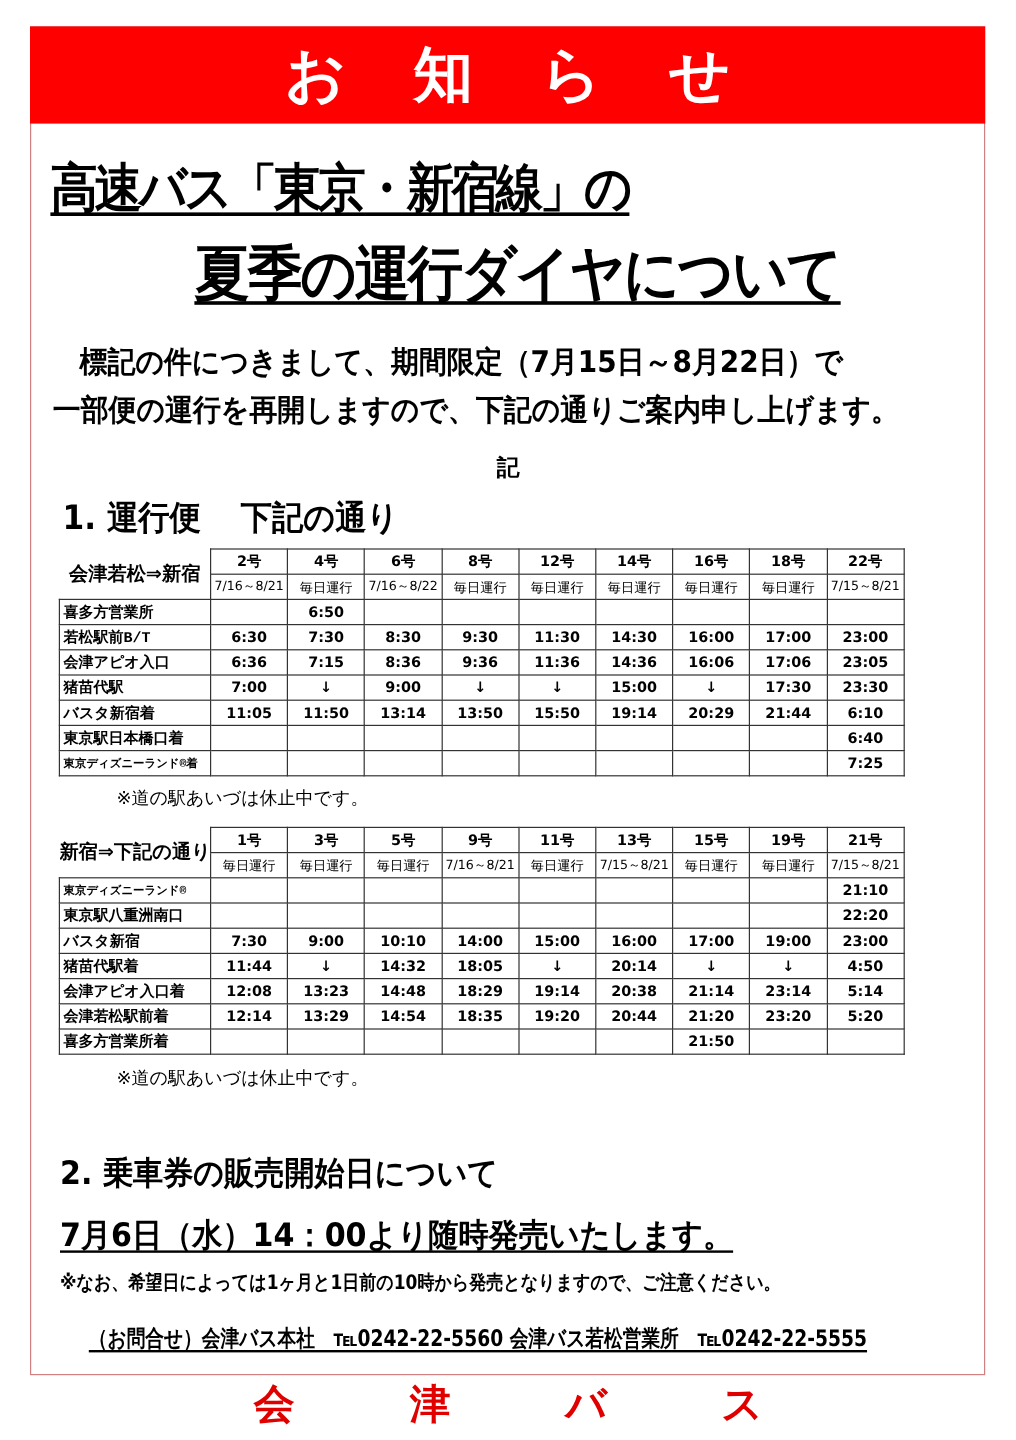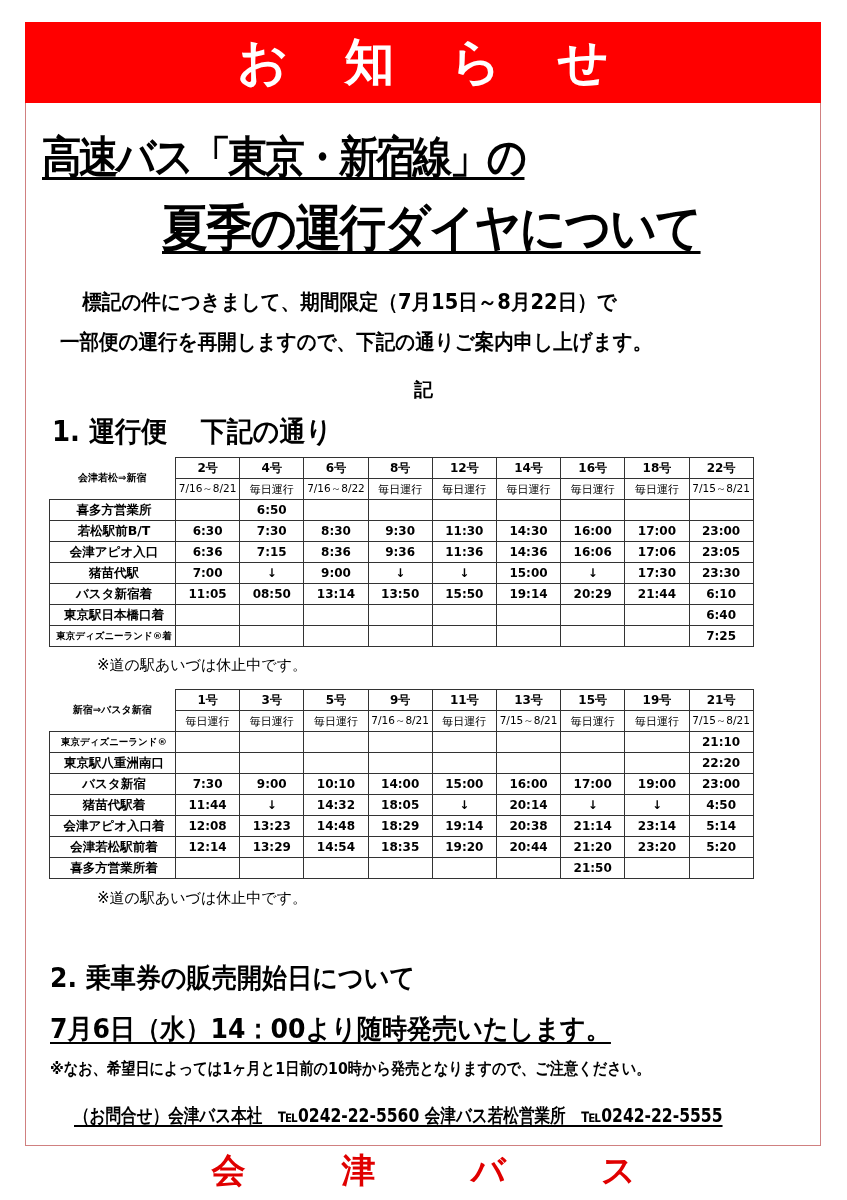--- a/index.html
+++ b/index.html
@@ -11,33 +11,33 @@
             background:#ff0000; color:#fff; font-weight:bold; font-size:50px;
             display:flex; align-items:center; justify-content:center;
             letter-spacing:0; }
   .banner span { display:inline-block; margin:0 28px; }
   .title1 { position:absolute; left:42px; top:128px; font-size:44px; font-weight:bold;
             text-decoration:underline; text-decoration-thickness:3px; text-underline-offset:5px;
             letter-spacing:-3px; white-space:nowrap; transform:scaleX(0.9); transform-origin:left; }
   .title2 { position:absolute; left:162px; top:195px; font-size:50px; font-weight:bold;
             text-decoration:underline; text-decoration-thickness:3px; text-underline-offset:6px;
             letter-spacing:-2px; white-space:nowrap; transform:scaleX(0.92); transform-origin:left; }
-  .intro { position:absolute; left:44px; top:282px; width:760px; font-size:21px; font-weight:bold;
-           line-height:40px; white-space:nowrap;margin-left:16px; }
+  .intro { position:absolute; left:44px; top:282px; width:760px; font-size:25px; font-weight:bold;
+           line-height:40px; white-space:nowrap; }
   .intro .l1 { padding-left:24px; display:block; transform:scaleX(0.93); transform-origin:left; }
   .intro .l2 { display:block; transform:scaleX(0.93); transform-origin:left; }
   .ki { position:absolute; left:0; width:847px; top:377px; text-align:center; font-size:19px; font-weight:bold; }
   .sec1 { position:absolute; left:52px; top:413px; font-size:28px; font-weight:bold; white-space:nowrap; transform:scaleX(0.93); transform-origin:left; }
   .sec1 .gap { display:inline-block; width:36px; }
 
   table.tt { position:absolute; border-collapse:collapse; font-size:12px; font-weight:bold; table-layout:fixed; }
   table.tt td { border:1.5px solid #333; height:20px; padding:0; text-align:center; white-space:nowrap; overflow:hidden; }
-  table.tt td.st { text-align:center; padding-left:3px; font-size:12.5px; }
+  table.tt td.st { text-align:left; padding-left:3px; font-size:12.5px;font-family:Liberation Mono, monospace; }
   table.tt td.st.small { font-size:9.5px; }
-  table.tt td.dir { border:none; font-size:10px; }
+  table.tt td.dir { border:none; font-size:16px; }
   table.tt td.svc { font-size:11px; font-weight:normal; }
   table.tt td.svc.date { font-size:10.5px; font-weight:normal; }
   table.tt col.c0 { width:126px; }
   table.tt col.cn { width:64.2px; }
   .note { position:absolute; font-size:15px; }
 
   .sec2 { position:absolute; left:50px; top:960px; font-size:27px; font-weight:bold; white-space:nowrap; transform:scaleX(0.93); transform-origin:left; }
   .sale { position:absolute; left:50px; top:1011px; font-size:27px; font-weight:bold; white-space:nowrap;
           text-decoration:underline; text-decoration-thickness:2px; text-underline-offset:4px;
           transform:scaleX(0.93); transform-origin:left; }
@@ -157,21 +157,21 @@
         <td>↓</td>
         <td>↓</td>
         <td>15:00</td>
         <td>↓</td>
         <td>17:30</td>
         <td>23:30</td>
       </tr>
       <tr>
         <td class="st">バスタ新宿着</td>
         <td>11:05</td>
-        <td>08:50</td>
+        <td>11:50</td>
         <td>13:14</td>
         <td>13:50</td>
         <td>15:50</td>
         <td>19:14</td>
         <td>20:29</td>
         <td>21:44</td>
         <td>6:10</td>
       </tr>
       <tr>
         <td class="st">東京駅日本橋口着</td>
@@ -209,21 +209,21 @@
       <col class="cn">
       <col class="cn">
       <col class="cn">
       <col class="cn">
       <col class="cn">
       <col class="cn">
       <col class="cn">
     </colgroup>
   <tbody>
       <tr>
-        <td class="dir" rowspan="2">新宿⇒バスタ新宿</td>
+        <td class="dir" rowspan="2">新宿⇒下記の通り</td>
         <td>1号</td>
         <td>3号</td>
         <td>5号</td>
         <td>9号</td>
         <td>11号</td>
         <td>13号</td>
         <td>15号</td>
         <td>19号</td>
         <td>21号</td>
       </tr>

